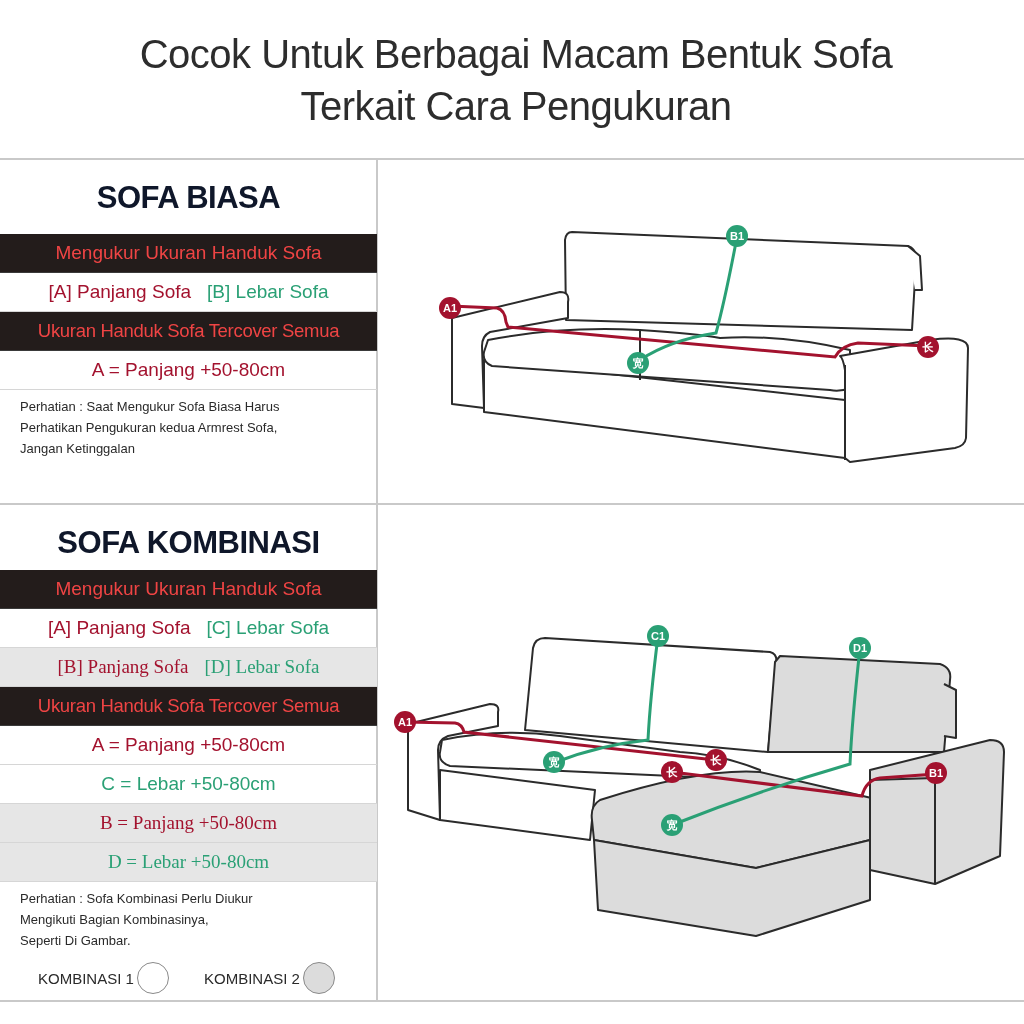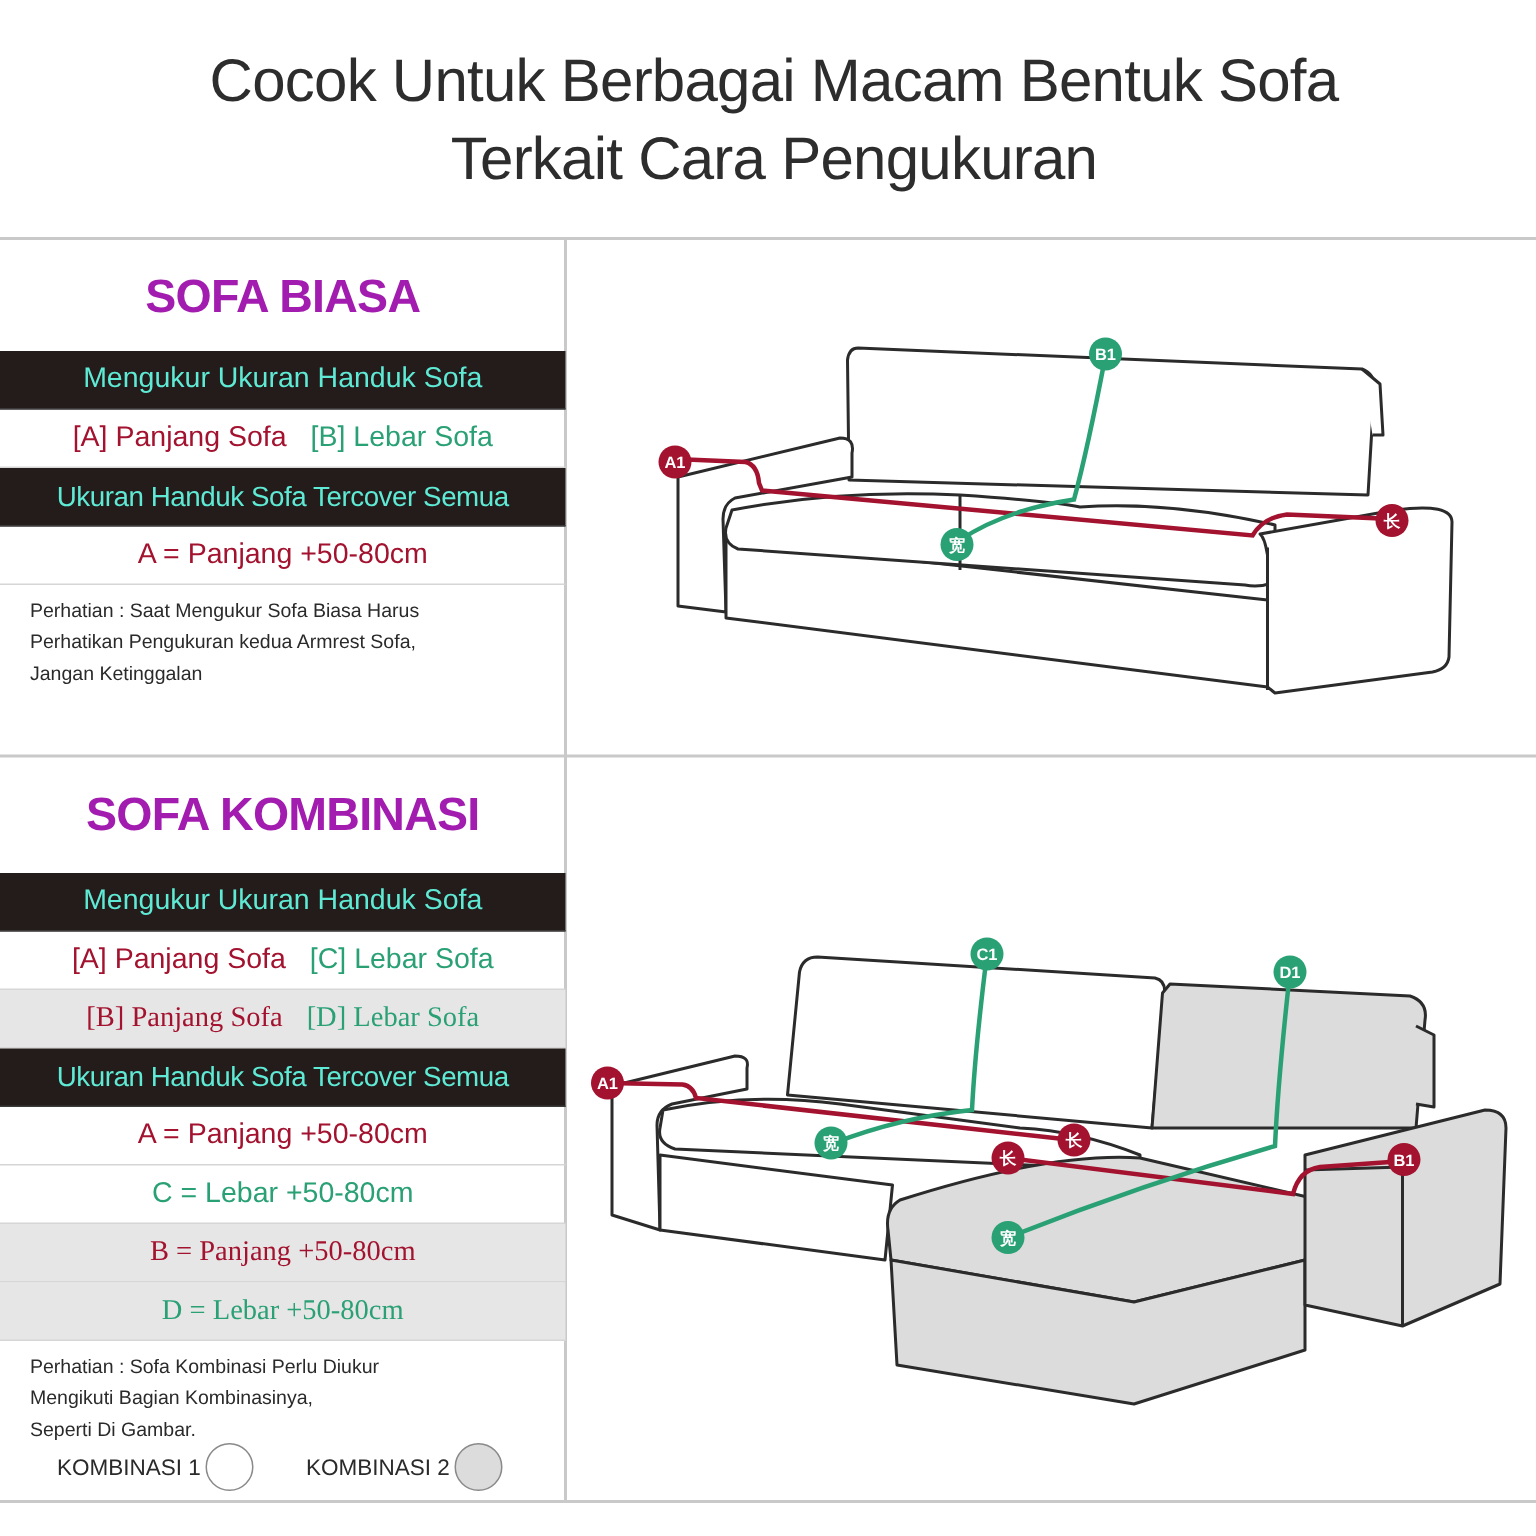--- a/index.html
+++ b/index.html
@@ -4,24 +4,24 @@
 <style>
   html, body { margin:0; padding:0; }
   body { width:1024px; height:1024px; background:#ffffff; position:relative; overflow:hidden;
          font-family:"Liberation Sans", "DejaVu Sans", sans-serif; color:#2b2b2b; }
   .title { position:absolute; left:4px; top:28px; width:1024px; text-align:center;
            font-size:40px; line-height:52px; color:#2d2d2d; letter-spacing:-0.5px; }
   .title div { white-space:nowrap; }
   .hline { position:absolute; left:0; width:1024px; height:2px; background:#c9c9c9; }
   .vline { position:absolute; left:376px; width:2px; background:#c9c9c9; }
   .left { position:absolute; left:0; width:377px; }
-  .section-title { text-align:center; font-weight:bold; font-size:31px; color:#a21caf; letter-spacing:-0.5px; }
+  .section-title { text-align:center; font-weight:bold; font-size:31px; color:#0f172a; letter-spacing:-0.5px; }
   .row { position:relative; height:38px; line-height:38px; text-align:center; font-size:19px;
          border-bottom:1px solid #d6d6d6; white-space:nowrap; }
-  .row.dark { background:#231c1b; color:#5eead4; border-bottom:1px solid #3a3a3a; font-size:19px; }
+  .row.dark { background:#231c1b; color:#ef4444; border-bottom:1px solid #3a3a3a; font-size:19px; }
   .row.dark.wide { font-size:18.5px; letter-spacing:-0.3px; }
   .row.grey { background:#e6e6e6;font-family:Liberation Serif, serif; }
   .red { color:#a3122e; }
   .green { color:#2aa075; }
   .gap { display:inline-block; width:16px; }
   .note { font-size:13px; line-height:21px; color:#2a2a2a; padding:6px 0 0 20px; }
   .kombi { position:absolute; font-size:15px; color:#2a2a2a; display:flex; align-items:center; white-space:nowrap; }
   .circle { display:inline-block; width:32px; height:32px; border-radius:50%; border:1.5px solid #8a8a8a; margin-left:3px; box-sizing:border-box; }
   .circle.white { background:#ffffff; }
   .circle.grey { background:#dcdcdc; }
@@ -50,21 +50,21 @@
   <div class="row dark wide">Ukuran Handuk Sofa Tercover Semua</div>
   <div class="row red">A = Panjang +50-80cm</div>
   <div class="note">
     <div>Perhatian : Saat Mengukur Sofa Biasa Harus</div>
     <div>Perhatikan Pengukuran kedua Armrest Sofa,</div>
     <div>Jangan Ketinggalan</div>
   </div>
 </div>
 
 <div class="left" style="top:505px;">
-  <div class="section-title" style="height:77px; line-height:76px;">SOFA KOMBINASI</div>
+  <div class="section-title" style="height:65px; line-height:76px;">SOFA KOMBINASI</div>
   <div class="row dark">Mengukur Ukuran Handuk Sofa</div>
   <div class="row">
     <span class="red">[A] Panjang Sofa</span><span class="gap"></span><span class="green">[C] Lebar Sofa</span>
   </div>
   <div class="row grey">
     <span class="red">[B] Panjang Sofa</span><span class="gap"></span><span class="green">[D] Lebar Sofa</span>
   </div>
   <div class="row dark wide">Ukuran Handuk Sofa Tercover Semua</div>
   <div class="row red">A = Panjang +50-80cm</div>
   <div class="row green">C = Lebar +50-80cm</div>

